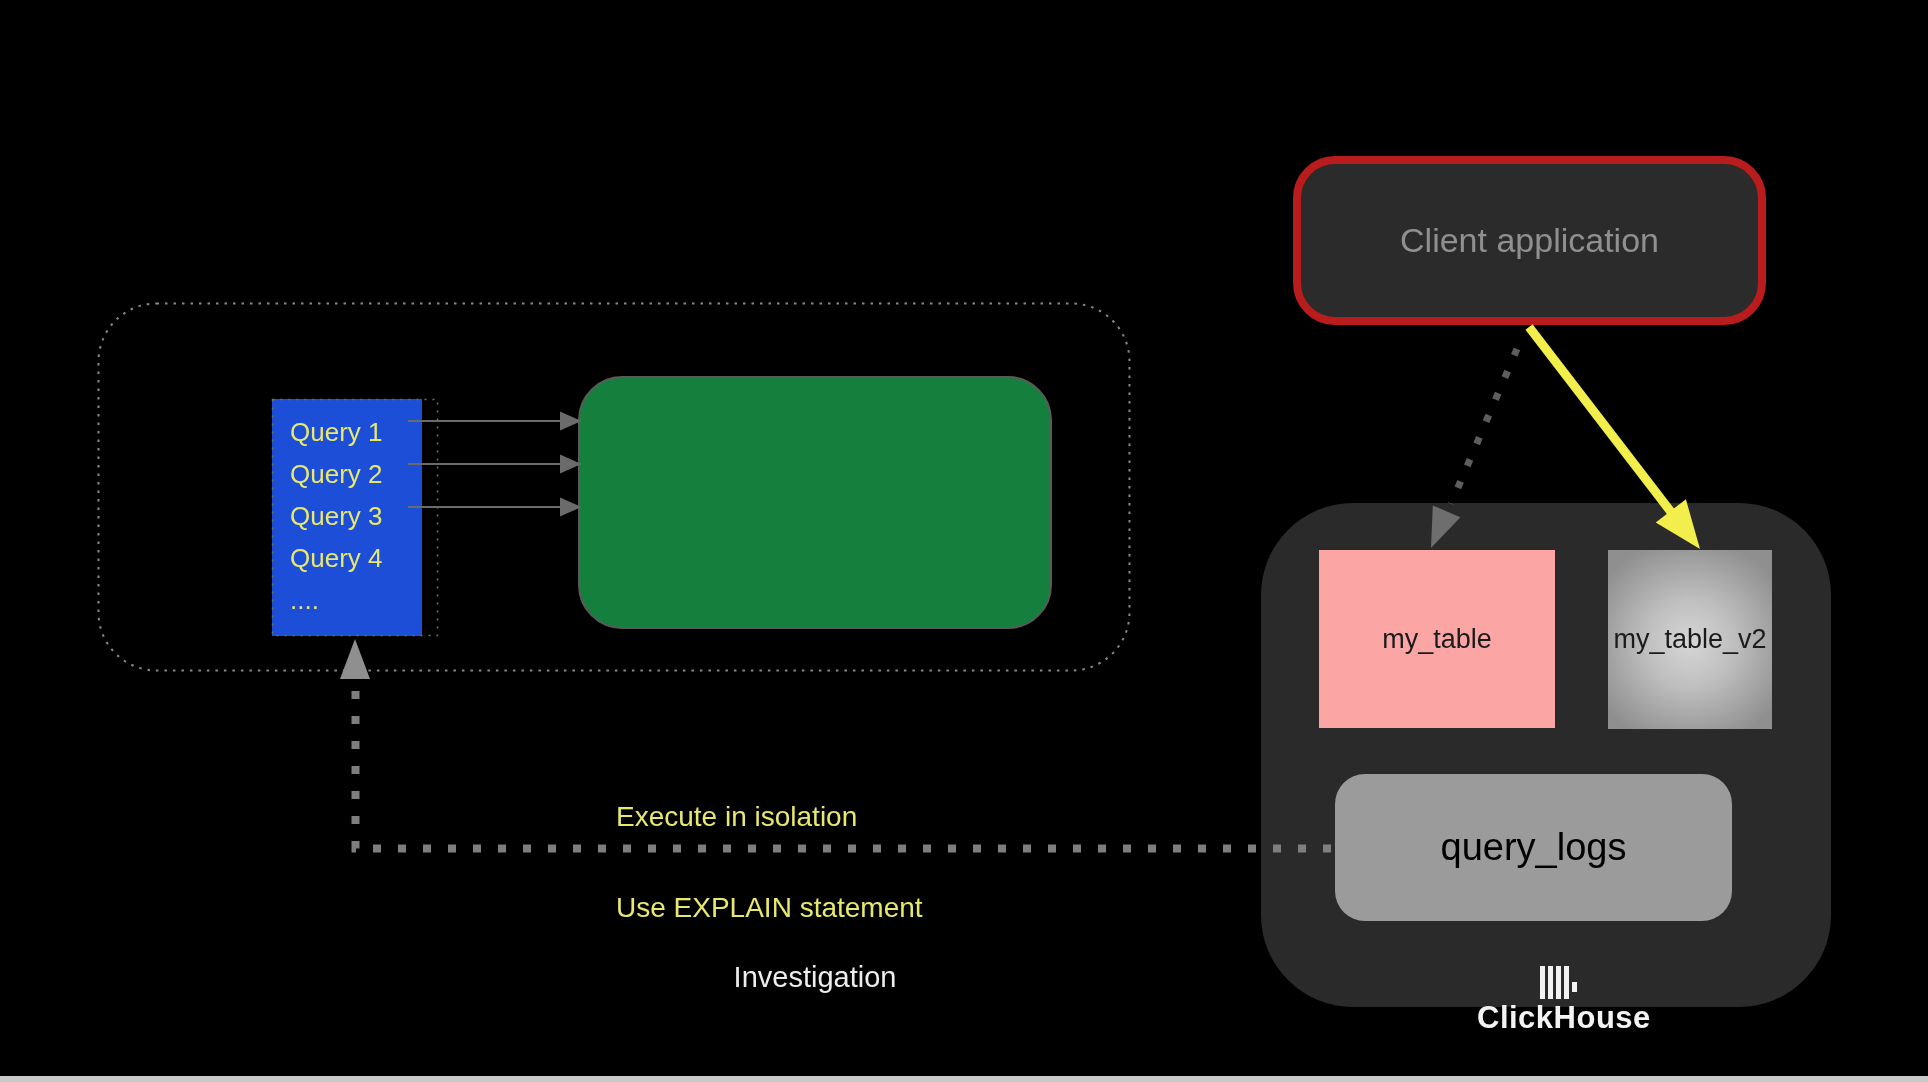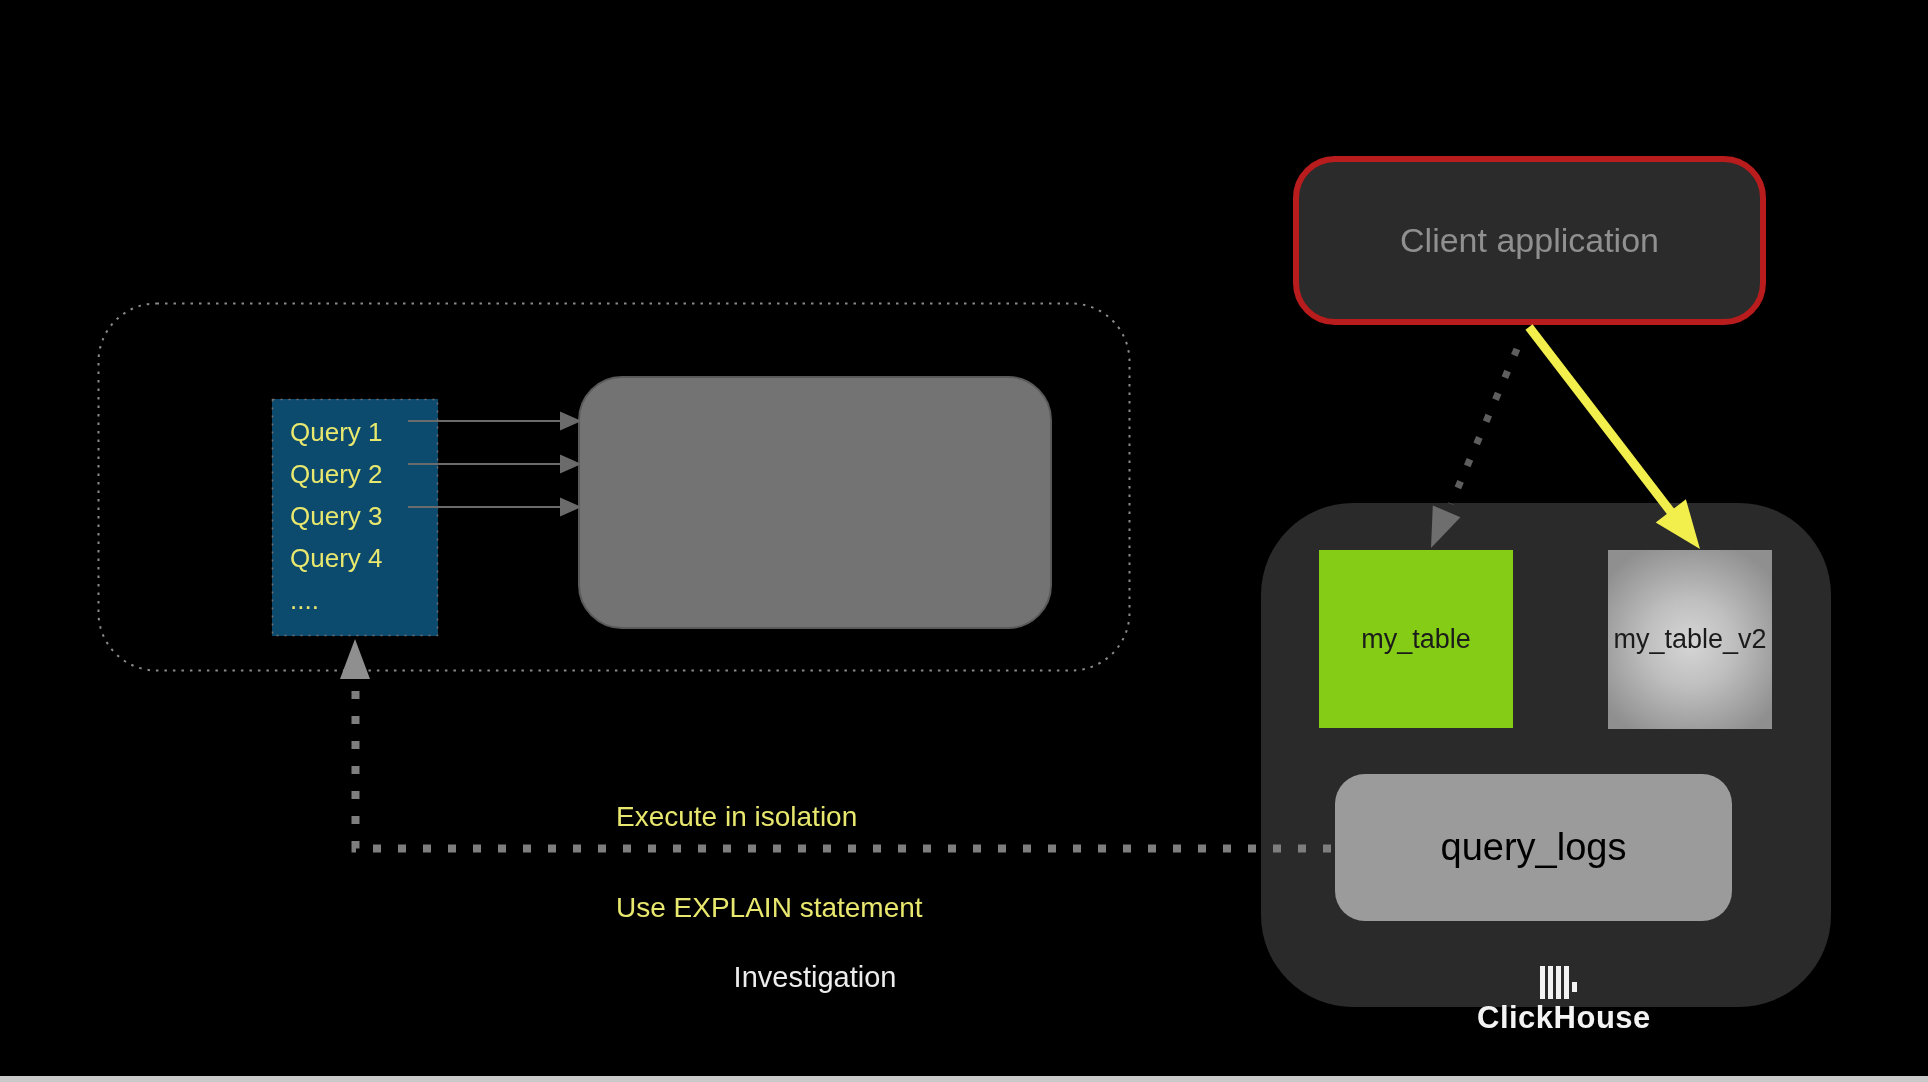--- a/index.html
+++ b/index.html
@@ -1,51 +1,51 @@
 <!DOCTYPE html>
 <html><head>
 <meta charset="utf-8">
 <style>
   html,body{margin:0;padding:0;background:#000;}
   body{font-family:"Liberation Sans", sans-serif;}
   .canvas{position:relative;width:1928px;height:1082px;background:#000;overflow:hidden;}
 
   .client-box{
     position:absolute;left:1293px;top:156px;width:473px;height:169px;
-    background:#2b2b2b;border:6px solid #b91c1c;border-radius:42px;
+    background:#2b2b2b;border:8px solid #b91c1c;border-radius:42px;
     display:flex;align-items:center;justify-content:center;box-sizing:border-box;
   }
   .client-box .lbl{color:#909090;font-size:34px;}
 
   .query-box{
-    position:absolute;left:272px;top:399px;width:166px;height:237px;
-    background:#0c4a6e;box-sizing:border-box;padding-top:12px;padding-left:18px;
+    position:absolute;left:272px;top:399px;width:150px;height:237px;
+    background:#1d4ed8;box-sizing:border-box;padding-top:12px;padding-left:18px;
   }
   .query-box .q{
     height:42px;display:flex;align-items:center;
     color:#e9e86e;font-size:26px;white-space:nowrap;
   }
 
   .inv-box{
     position:absolute;left:578px;top:376px;width:474px;height:253px;
-    background:#737373;border:2px solid #5a5a5a;border-radius:44px;box-sizing:border-box;
+    background:#15803d;border:2px solid #5a5a5a;border-radius:44px;box-sizing:border-box;
   }
   .inv-box .tip{position:absolute;left:36px;color:#e9e86e;font-size:28px;line-height:28px;white-space:nowrap;}
   .tip1{top:425px;} .tip2{top:464px;} .tip3{top:516px;}
   .inv-label{position:absolute;left:0;right:0;top:583px;text-align:center;color:#ededed;font-size:29px;}
 
   .ch-container{
     position:absolute;left:1261px;top:503px;width:570px;height:504px;
     background:#2a2a2a;border-radius:92px;
   }
   .tbl{
     position:absolute;display:flex;align-items:center;justify-content:center;
     color:#1b1b1b;font-size:27px;
   }
-  .tbl-1{left:1319px;top:550px;width:194px;height:178px;background:#84cc16;}
+  .tbl-1{left:1319px;top:550px;width:236px;height:178px;background:#fca5a5;}
   .tbl-2{left:1608px;top:550px;width:164px;height:179px;
     background:radial-gradient(circle at 50% 52%, #d6d6d6 0%, #bfbfbf 35%, #8f8f8f 85%);}
   .logs-box{
     position:absolute;left:1335px;top:774px;width:397px;height:147px;
     background:#9b9b9b;border-radius:30px;
     display:flex;align-items:center;justify-content:center;
     color:#000000;font-size:38px;
   }
 
   .brand{position:absolute;left:1467px;top:966px;display:flex;align-items:center;flex-direction:column;}

